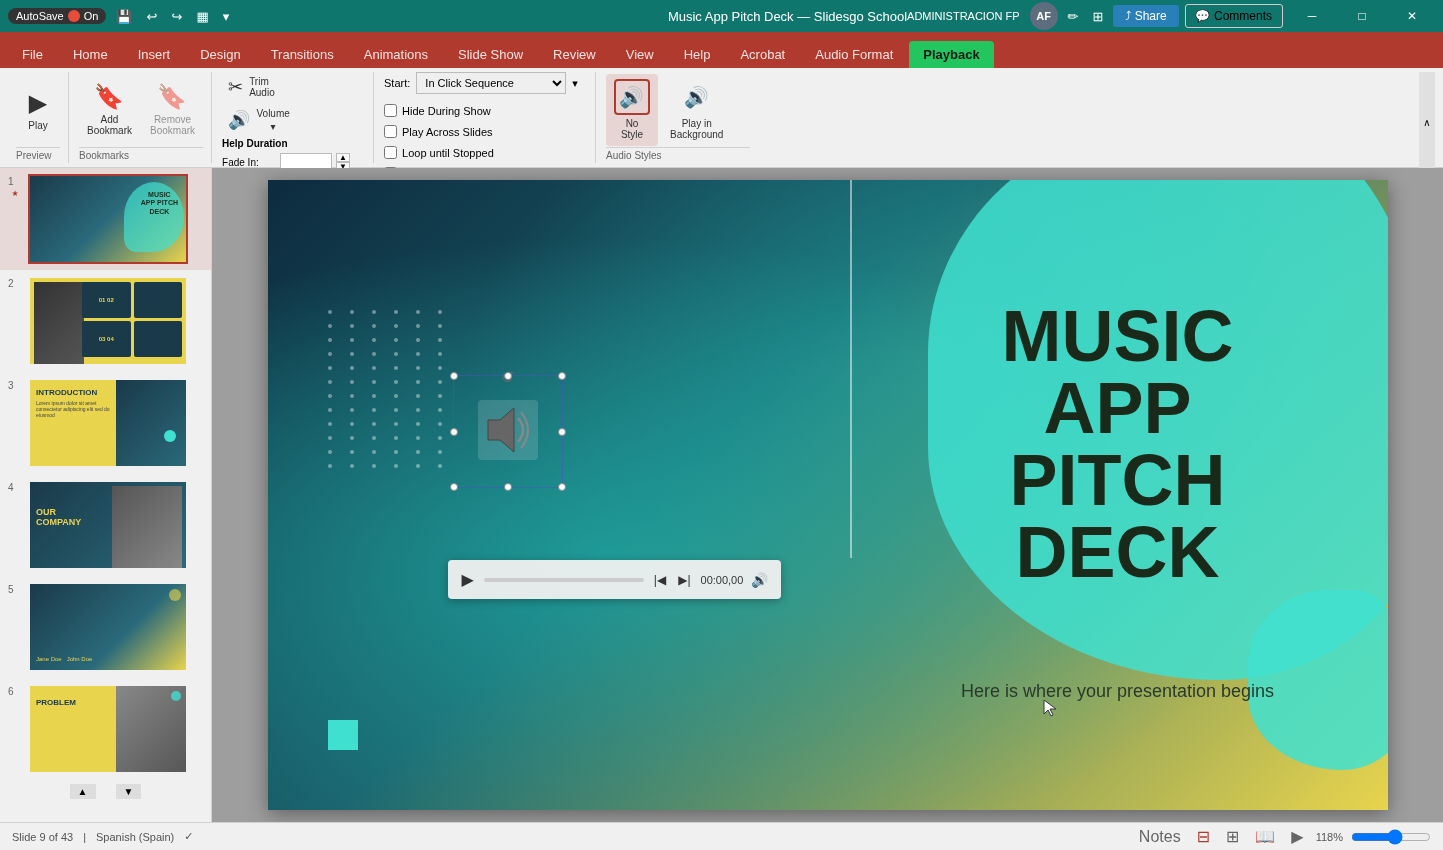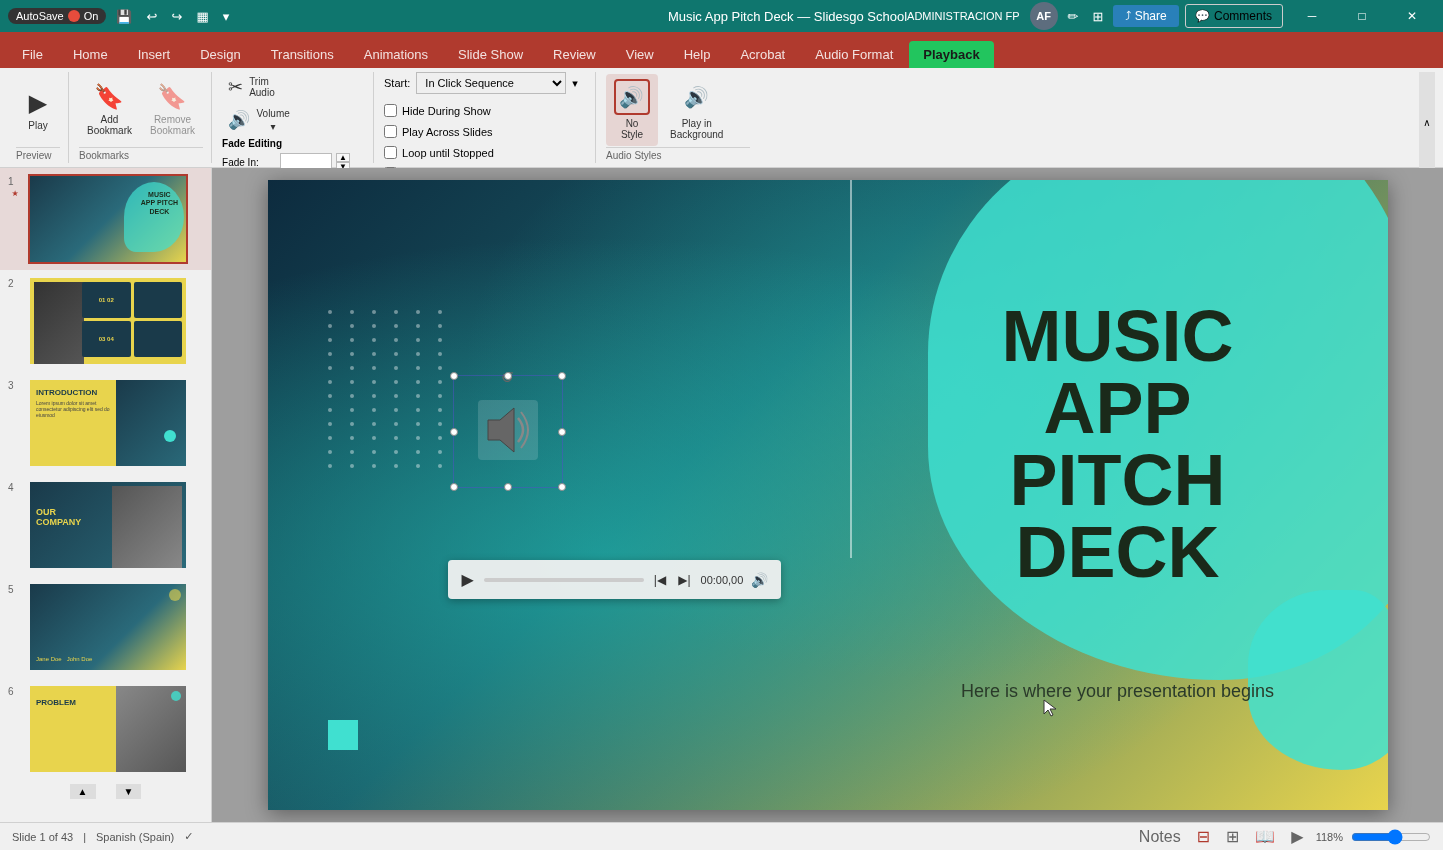--- a/index.html
+++ b/index.html
@@ -514,21 +514,21 @@
 Audio</span>
       </button>
       <button class="ribbon-btn" style="flex-direction:row;height:auto;padding:4px 6px;gap:6px;min-width:0;">
         <div style="font-size:18px;">🔊</div>
         <div style="display:flex;flex-direction:column;gap:2px;">
           <span style="font-size:10px;">Volume</span>
           <span style="font-size:10px;">▾</span>
         </div>
       </button>
       <div class="spinner-group">
-        <div style="font-size:10px;font-weight:600;margin-bottom:2px;">Fade Editing</div>
+        <div style="font-size:10px;font-weight:600;margin-bottom:2px;">Help Duration</div>
         <div class="spinner-row">
           <span style="min-width:54px;font-size:10px;">Fade In:</span>
           <input class="spinner-input" type="text" style="">
           <div class="spinner-btns">
             <button class="spinner-btn">▲</button>
             <button class="spinner-btn">▼</button>
           </div>
         </div>
         <div class="spinner-row">
           <span style="min-width:54px;font-size:10px;">Fade Out:</span>
@@ -803,21 +803,21 @@
     <div style="position:absolute;left:830px;top:530px;pointer-events:none;">
       <svg width="20" height="20" viewBox="0 0 20 20">
           <path d="M2,2 L2,16 L6,12 L9,18 L11,17 L8,11 L14,11 Z" fill="white" stroke="#333" stroke-width="1"></path>
         </svg>
     </div>
   </div>
 </div>
 
 <div class="status-bar">
   <div class="status-left">
-    <span>Slide 1 of 43</span>
+    <span>Slide 9 of 43</span>
     <span>|</span>
     <span>Spanish (Spain)</span>
     <span>✓</span>
   </div>
   <div class="status-right">
     <button class="view-btn">
       <span>Notes</span>
     </button>
     <button class="view-btn active">⊟</button>
     <button class="view-btn">⊞</button>

